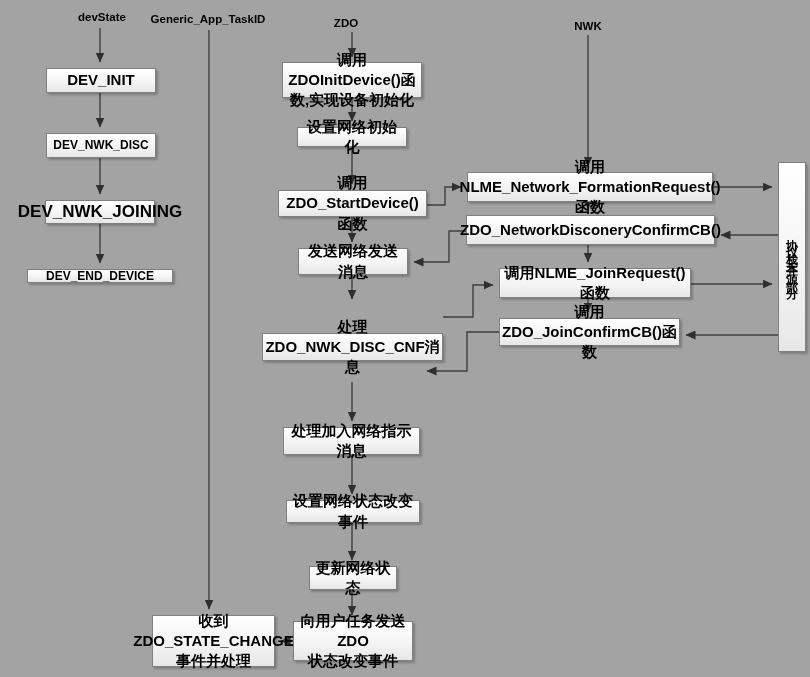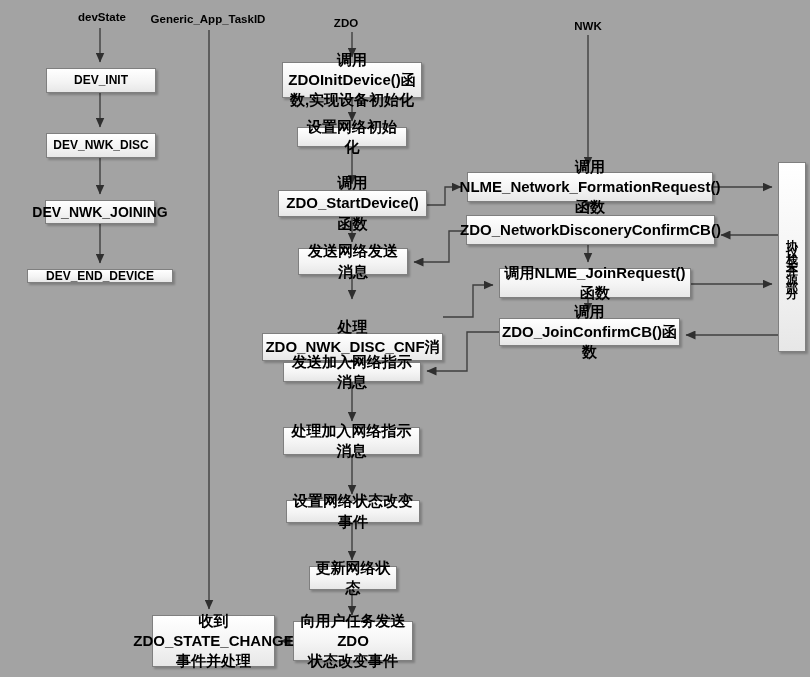--- a/index.html
+++ b/index.html
@@ -81,32 +81,31 @@
       <path d="M499,332 L467,332 L467,371 L427,371" marker-end="url(#arrow)"></path>
       <path d="M293,641 L281,641" marker-end="url(#arrow)"></path>
     </g>
   </svg>
 
   <div class="col-label" style="left:102px;top:11px;">devState</div>
   <div class="col-label" style="left:208px;top:13px;">Generic_App_TaskID</div>
   <div class="col-label" style="left:346px;top:17px;">ZDO</div>
   <div class="col-label" style="left:588px;top:20px;">NWK</div>
 
-  <div class="node" style="left:46px;top:68px;width:110px;height:25px;font-size:12px;">DEV_INIT</div>
+  <div class="node" style="left:46px;top:68px;width:110px;height:25px;font-size:15px;">DEV_INIT</div>
   <div class="node" style="left:46px;top:133px;width:110px;height:25px;font-size:12px;">DEV_NWK_DISC</div>
-  <div class="node" style="left:45px;top:200px;width:110px;height:24px;font-size:14px;">DEV_NWK_JOINING</div>
+  <div class="node" style="left:45px;top:200px;width:110px;height:24px;font-size:17px;">DEV_NWK_JOINING</div>
   <div class="node" style="left:27px;top:269px;width:146px;height:14px;font-size:12px;">DEV_END_DEVICE</div>
 
   <div class="node" style="left:282px;top:62px;width:140px;height:36px;">调用ZDOInitDevice()函
 数,实现设备初始化</div>
   <div class="node" style="left:297px;top:127px;width:110px;height:20px;">设置网络初始化</div>
   <div class="node" style="left:278px;top:190px;width:149px;height:27px;">调用ZDO_StartDevice()函数</div>
   <div class="node" style="left:298px;top:248px;width:110px;height:27px;">发送网络发送消息</div>
   <div class="node" style="left:262px;top:305px;width:181px;height:28px;margin-top:28px;">处理ZDO_NWK_DISC_CNF消息</div>
-  <div class="node" style="left:283px;top:362px;width:138px;height:20px;">发送加入网络指示消息</div>
   <div class="node" style="left:283px;top:427px;width:137px;height:28px;">处理加入网络指示消息</div>
   <div class="node" style="left:286px;top:500px;width:134px;height:23px;">设置网络状态改变事件</div>
   <div class="node" style="left:309px;top:566px;width:88px;height:24px;">更新网络状态</div>
   <div class="node" style="left:293px;top:621px;width:120px;height:40px;">向用户任务发送ZDO
 状态改变事件</div>
 
   <div class="node" style="left:152px;top:615px;width:123px;height:52px;">收到
 ZDO_STATE_CHANGE
 事件并处理</div>
 

